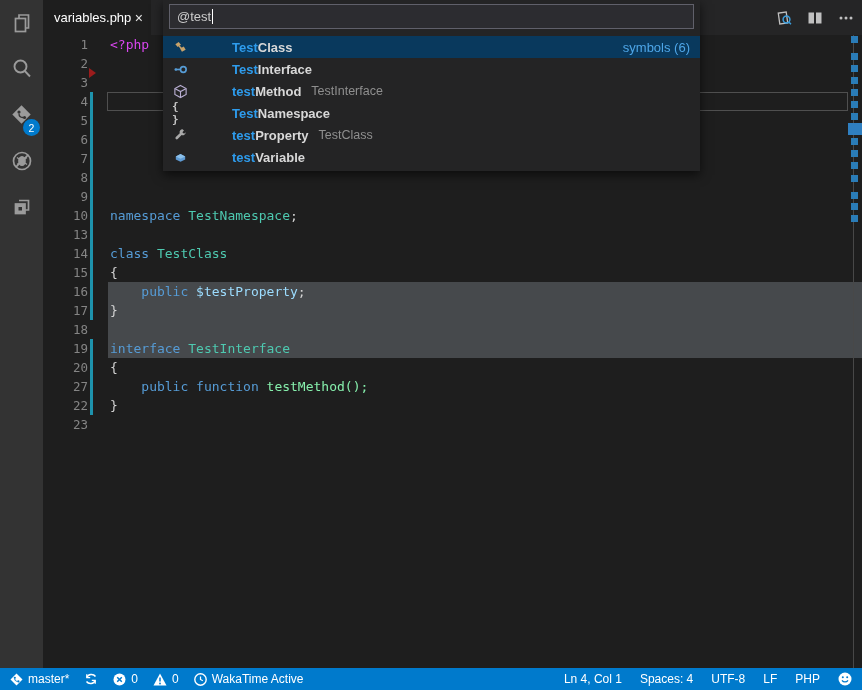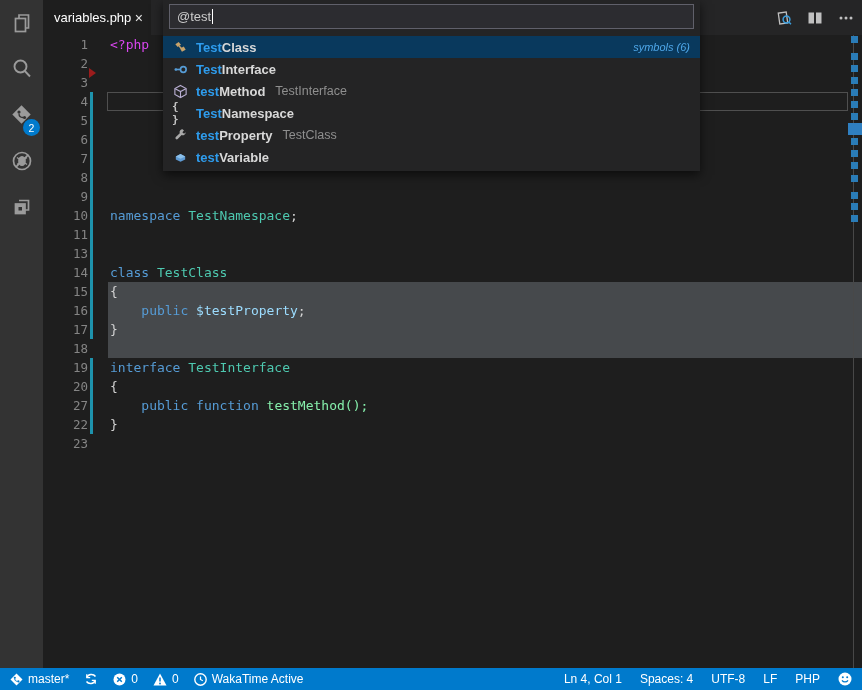--- a/index.html
+++ b/index.html
@@ -47,23 +47,23 @@
   }
   .qo-input {
     margin:4px 6px 7px 6px; height:25px; border:1px solid #60606a; background:#2c2c30;
     display:flex; align-items:center; padding:0 7px; color:#cccccc; font-size:13px; cursor:text;
   }
   .qo-caret { display:inline-block; width:1px; height:15px; background:#ffffff; margin-left:1px; }
   .qo-row { height:22px; display:flex; align-items:center; padding:0 10px 0 9px; font-size:13px; cursor:pointer; }
   .qo-row.selected { background:#09395d; }
   .qo-icon { width:16px; height:16px; margin-right:8px; display:flex; align-items:center; justify-content:center; flex:none; }
   .qo-name { font-weight:bold; color:#d8d8d8; white-space:pre; }
-  .qo-match { color:#2e9ced; }
+  .qo-match { color:#2e9ced;margin-left:36px; }
   .qo-desc { color:#8f8f8f; margin-left:10px; font-size:12.5px; }
-  .qo-badge { margin-left:auto; color:#4ea6e8; font-size:11px;font-style:italic; }
+  .qo-badge { margin-left:auto; color:#4ea6e8; font-size:13px; }
   .ns-glyph { font-family:"DejaVu Sans Mono", monospace; color:#c5c5c5; font-size:11px; font-weight:bold; }
   
   .status-bar {
     position:absolute; left:0; right:0; bottom:0; height:22px; background:#007acc; color:#ffffff;
     display:flex; align-items:center; justify-content:space-between; padding:0 10px; font-size:12px;
   }
   .sb-group { display:flex; align-items:center; gap:15px; }
   .sb-group.right { gap:18px; }
   .sb-item { display:flex; align-items:center; gap:5px; cursor:pointer; }
   .sb-item svg { display:block; }
@@ -159,21 +159,20 @@
         <div class="line"><span class="ln">1</span><span class="code"><span style="color:#d946ef">&lt;?php</span></span></div>
         <div class="line"><span class="ln">2</span><span class="code"></span></div>
         <div class="line"><span class="ln">3</span><span class="code"></span></div>
         <div class="line"><span class="ln">4</span><span class="gitbar"></span><span class="code"></span></div>
         <div class="line"><span class="ln">5</span><span class="gitbar"></span><span class="code"></span></div>
         <div class="line"><span class="ln">6</span><span class="gitbar"></span><span class="code"></span></div>
         <div class="line"><span class="ln">7</span><span class="gitbar"></span><span class="code"></span></div>
         <div class="line"><span class="ln">8</span><span class="gitbar"></span><span class="code"></span></div>
         <div class="line"><span class="ln">9</span><span class="gitbar"></span><span class="code"></span></div>
         <div class="line"><span class="ln">10</span><span class="gitbar"></span><span class="code"><span style="color:#569cd6">namespace</span><span style="color:#d4d4d4"> </span><span style="color:#4ec9b0">TestNamespace</span><span style="color:#d4d4d4">;</span></span></div>
-        <div class="line"><span class="ln">11</span><span class="gitbar"></span><span class="code"></span></div>
         <div class="line"><span class="ln">13</span><span class="gitbar"></span><span class="code"></span></div>
         <div class="line"><span class="ln">14</span><span class="gitbar"></span><span class="code"><span style="color:#569cd6">class</span><span style="color:#d4d4d4"> </span><span style="color:#4ec9b0">TestClass</span></span></div>
         <div class="line"><span class="ln">15</span><span class="gitbar"></span><span class="code"><span style="color:#d4d4d4">{</span></span></div>
         <div class="line"><span class="ln">16</span><span class="gitbar"></span><span class="code"><span style="color:#d4d4d4">    </span><span style="color:#569cd6">public</span><span style="color:#d4d4d4"> </span><span style="color:#9cdcfe">$testProperty</span><span style="color:#d4d4d4">;</span></span></div>
         <div class="line"><span class="ln">17</span><span class="gitbar"></span><span class="code"><span style="color:#d4d4d4">}</span></span></div>
         <div class="line"><span class="ln">18</span><span class="code"></span></div>
         <div class="line"><span class="ln">19</span><span class="gitbar"></span><span class="code"><span style="color:#569cd6">interface</span><span style="color:#d4d4d4"> </span><span style="color:#4ec9b0">TestInterface</span></span></div>
         <div class="line"><span class="ln">20</span><span class="gitbar"></span><span class="code"><span style="color:#d4d4d4">{</span></span></div>
         <div class="line"><span class="ln">27</span><span class="gitbar"></span><span class="code"><span style="color:#d4d4d4">    </span><span style="color:#569cd6">public</span><span style="color:#d4d4d4"> </span><span style="color:#569cd6">function</span><span style="color:#d4d4d4"> </span><span style="color:#86efac">testMethod();</span></span></div>
         <div class="line"><span class="ln">22</span><span class="gitbar"></span><span class="code"><span style="color:#d4d4d4">}</span></span></div>

